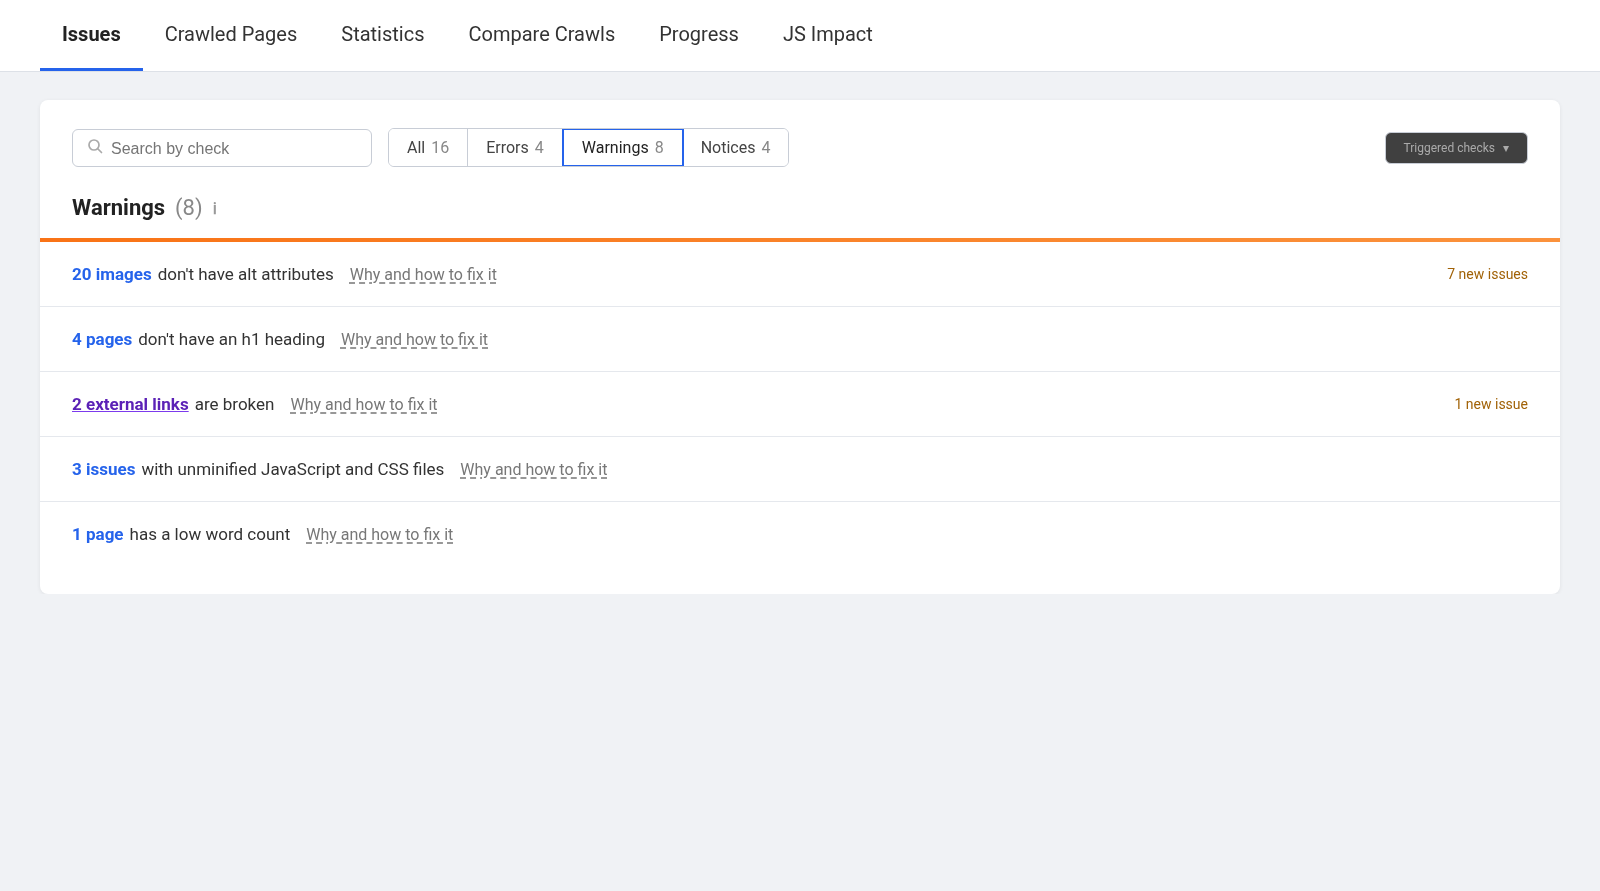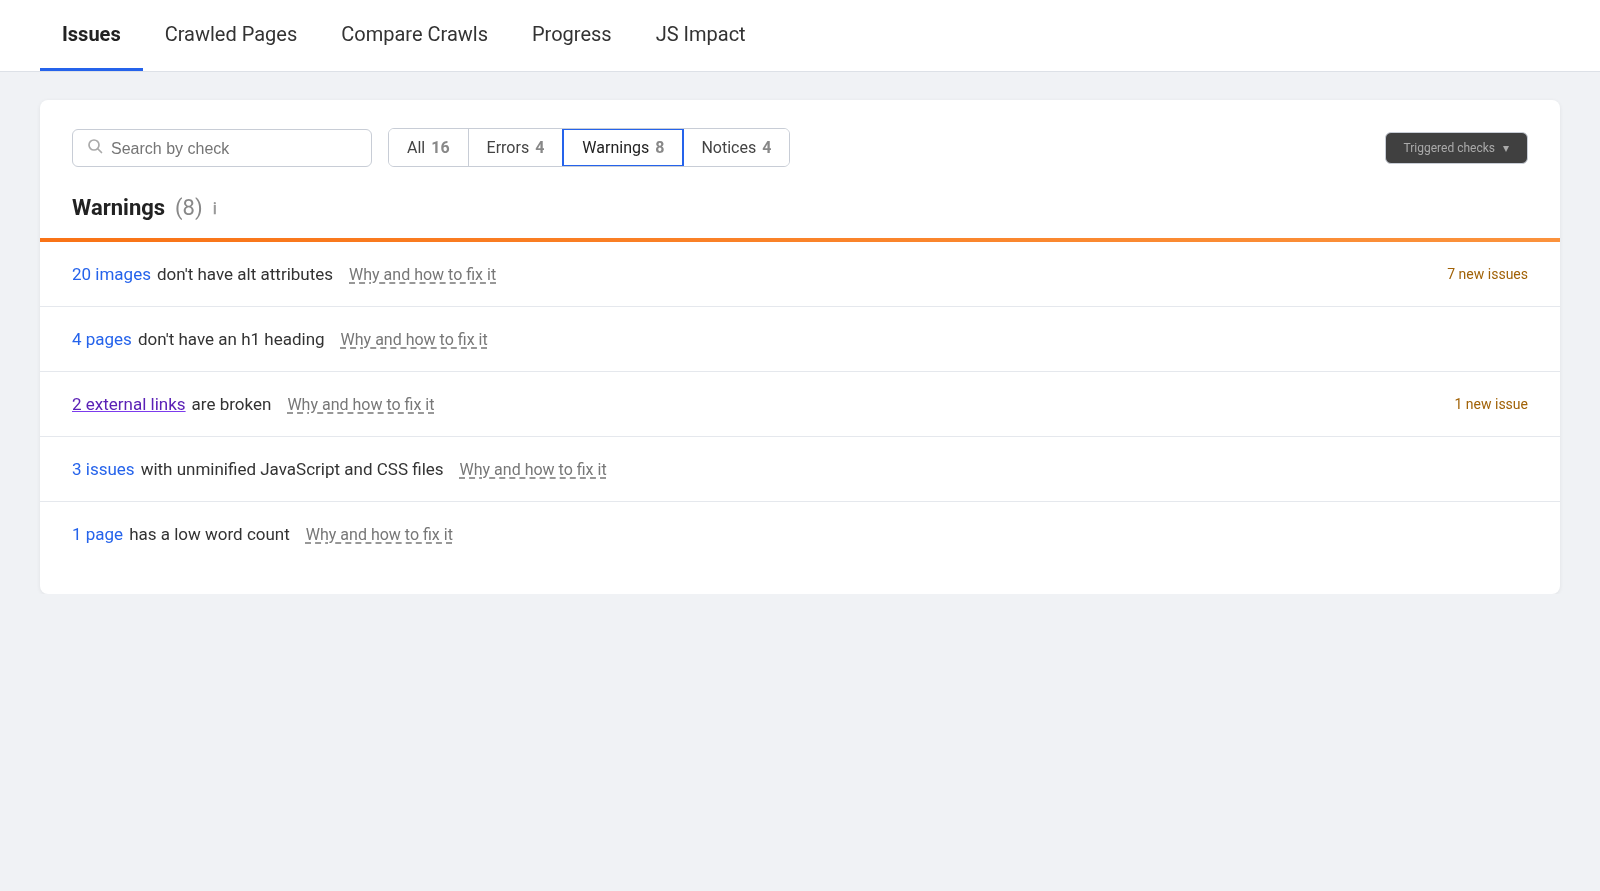--- a/index.html
+++ b/index.html
@@ -112,21 +112,21 @@
     .filter-tab.active {
       border: 2px solid #2563eb;
       background: #fff;
       color: #222;
       margin: -1px;
       z-index: 1;
     }
 
     .filter-tab .count {
       color: #888;
-      font-weight: 700;
+      font-weight: 400;
     }
 
     .triggered-checks-btn {
       display: flex;
       align-items: center;
       gap: 8px;
       border: 1.5px solid #c8cdd6;
       border-radius: 6px;
       padding: 8px 18px;
       font-size: 12px;
@@ -186,21 +186,21 @@
       flex: 1;
       display: flex;
       align-items: center;
       gap: 6px;
       flex-wrap: wrap;
     }
 
     .issue-link {
       color: #2563eb;
       text-decoration: none;
-      font-weight: 400;
+      font-weight: 700;
     }
 
     .issue-link.purple {
       color: #5b21b6;
       text-decoration: underline;
       text-decoration-color: #7c3aed;
     }
 
     .why-fix-link {
       color: #777;
@@ -220,20 +220,21 @@
       margin-left: auto;
       padding-left: 20px;
     }
   </style>
 </head>
 <body>
 
 <nav class="top-nav">
   <div class="nav-item active">Issues</div>
   <div class="nav-item">Crawled Pages</div>
+  <div class="nav-item">Statistics</div>
   <div class="nav-item">Compare Crawls</div>
   <div class="nav-item">Progress</div>
   <div class="nav-item">JS Impact</div>
 </nav>
 
 <div class="main-content">
   <div class="card">
 
     <div class="filter-row">
 

